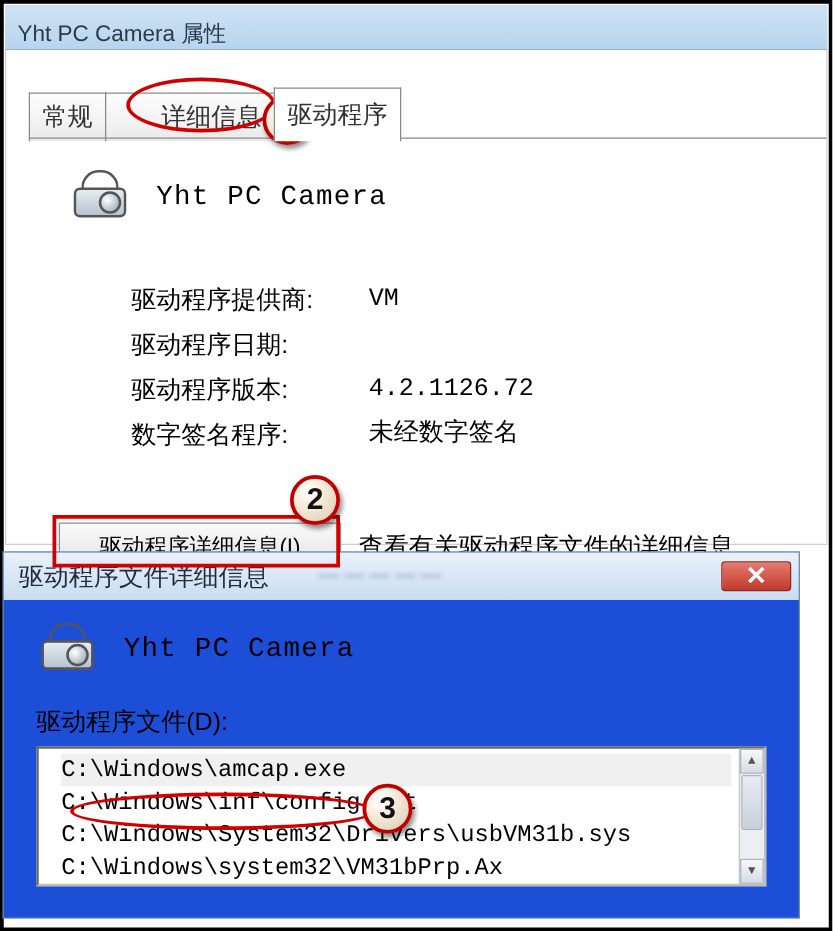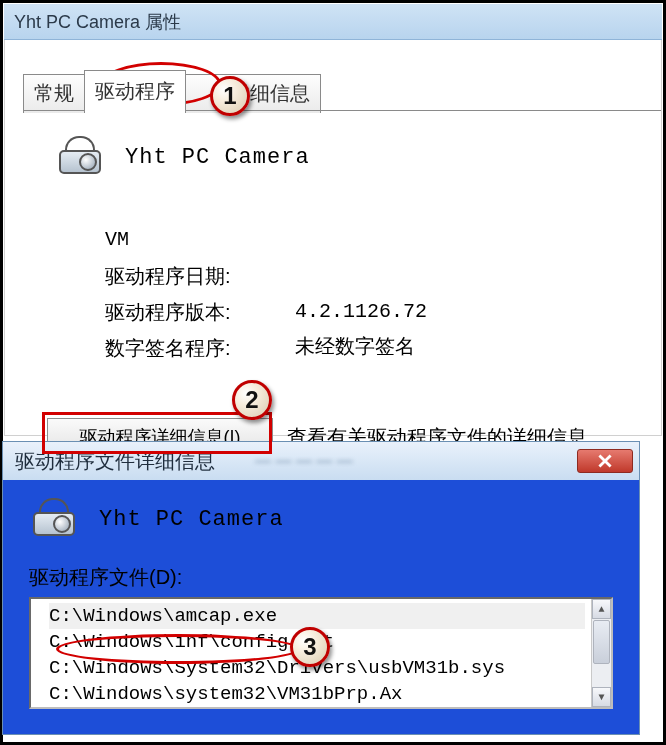--- a/index.html
+++ b/index.html
@@ -24,21 +24,21 @@
   .main-window {
     position: absolute;
     left: 4px; top: 4px;
     width: 658px; height: 432px;
     background: #fff;
   }
   .titlebar {
     height: 36px;
     background: linear-gradient(#cfe3f5, #b8d4ee);
     border-bottom: 1px solid #8fb4d8;
-    display: flex; align-items: center;
+    display: flex; align-items: flex-end;
     padding-left: 10px;
     color: #2b3a4a;
     font-size: 18px;
   }
   .client {
     position: relative;
     background: #fff;
     width: 100%;
     height: calc(100% - 36px);
     border: 1px solid #d0d0d0;
@@ -254,40 +254,41 @@
 
 <div class="main-window">
   <div class="titlebar">
     <span>Yht PC Camera 属性</span>
   </div>
   <div class="client">
     <div class="tabs">
       <div class="tab">
         <span>常规</span>
       </div>
+      <div class="tab" style="padding-left:44px">
+        <span>详细信息</span>
+      </div>
       <div class="tab active">
         <span>驱动程序</span>
-      </div>
-      <div class="tab" style="padding-left:44px">
-        <span>详细信息</span>
       </div>
     </div>
     <div class="tab-panel-border"></div>
 
     <div class="device-header">
       <div class="cam-icon">
         <div class="cam-arm"></div>
           <div class="cam-body"></div>
           <div class="cam-lens"></div>
       </div>
       <div class="device-name">Yht PC Camera</div>
     </div>
 
     <div class="info-grid">
       <div class="info-row">
+        <div class="info-label">驱动程序提供商:</div>
         <div class="info-value">VM</div>
       </div>
       <div class="info-row">
         <div class="info-label">驱动程序日期:</div>
       </div>
       <div class="info-row">
         <div class="info-label">驱动程序版本:</div>
         <div class="info-value">4.2.1126.72</div>
       </div>
       <div class="info-row">

